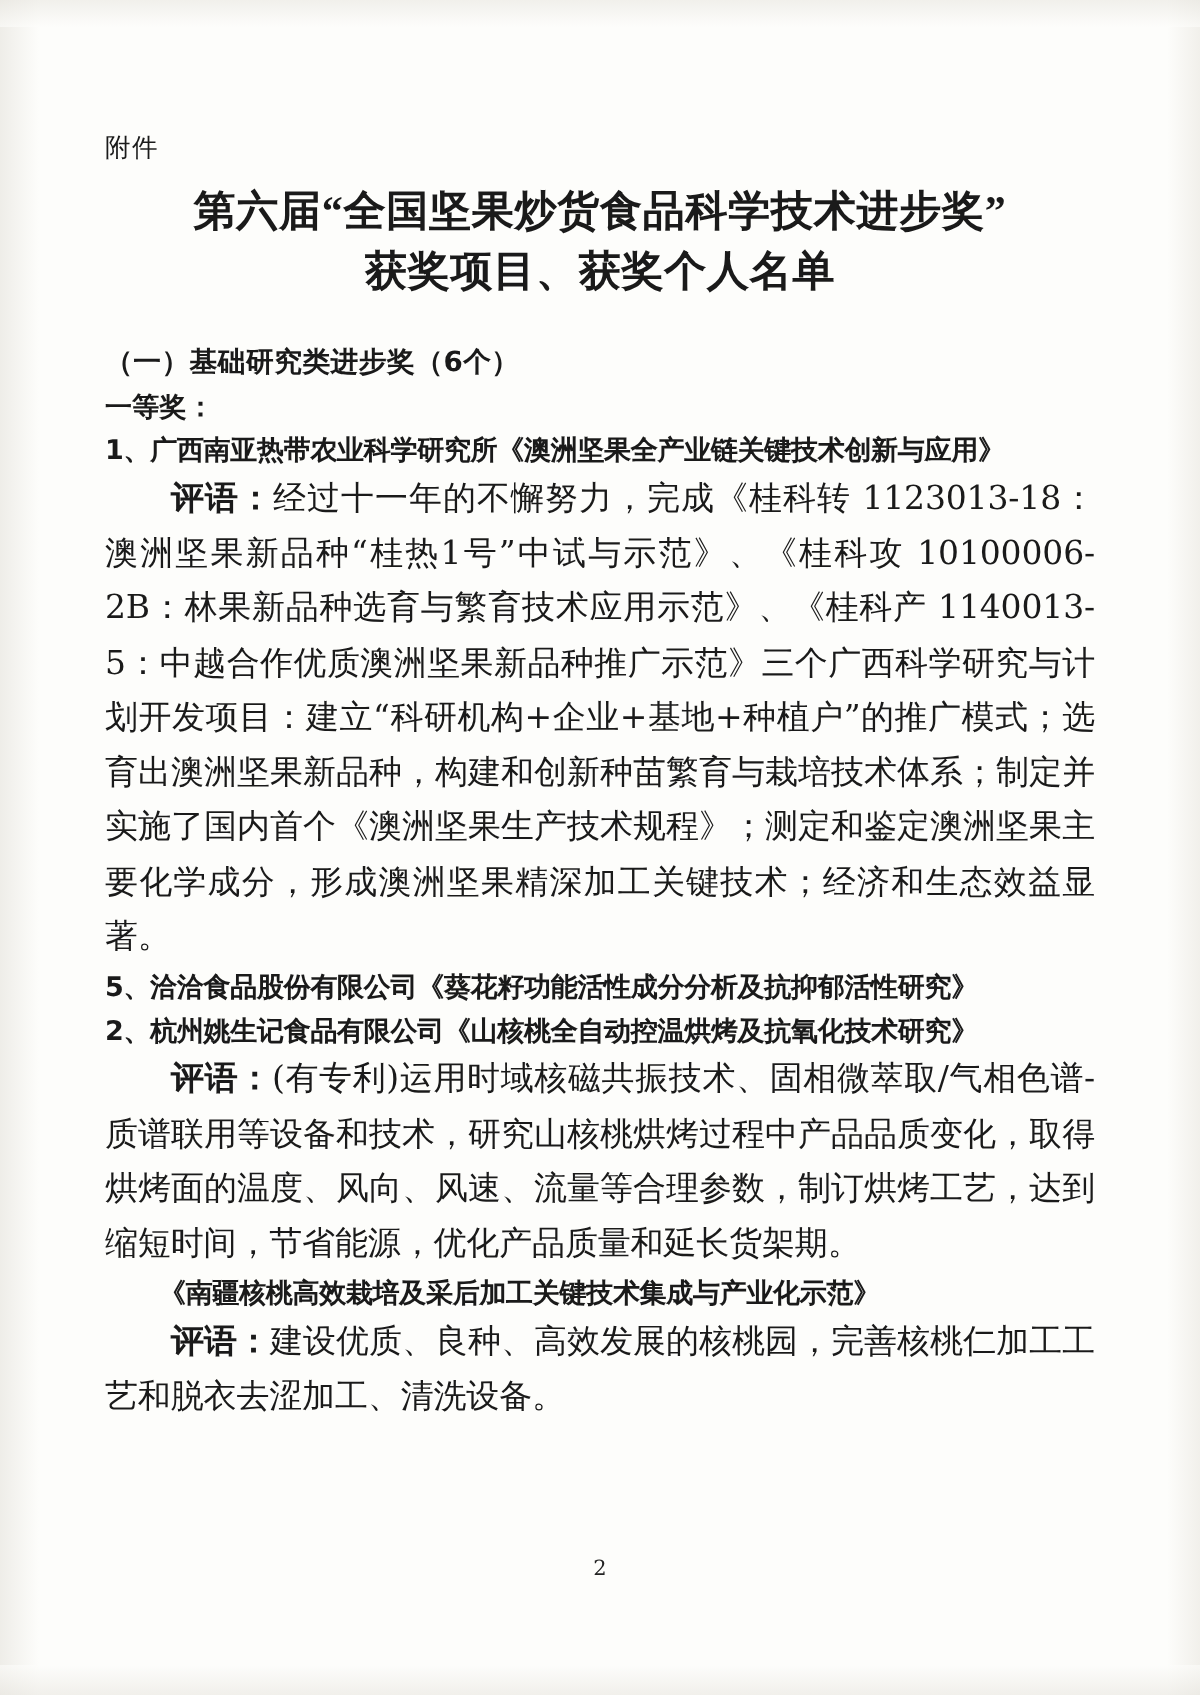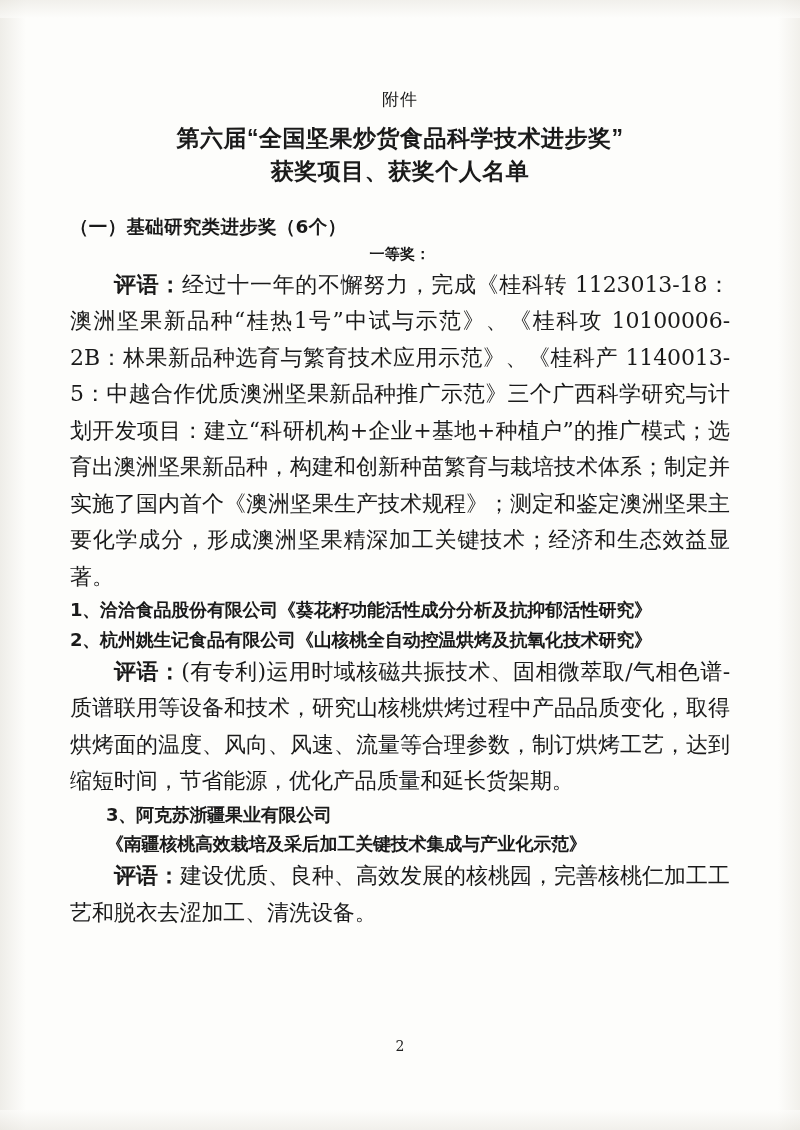--- a/index.html
+++ b/index.html
@@ -56,51 +56,49 @@
     left: 70px;
     top: 88px;
     width: 660px;
   }
 
   .attach-label {
     font-size: 17px;
     line-height: 1.4;
     letter-spacing: 1px;
     margin-bottom: 10px;
-    text-align: center;
   }
 
   .doc-title {
     text-align: center;
     font-weight: bold;
-    font-size: 23px;
+    font-size: 28px;
     line-height: 1.45;
     letter-spacing: 0.5px;
     margin: 4px 0 24px 0;
-    font-family: Liberation Sans, sans-serif;
+    font-family: Liberation Serif, serif;
   }
   .doc-title .line2 {
     display: block;
   }
 
   .sec-head {
     font-weight: bold;
     font-size: 18.5px;
     line-height: 1.62;
     letter-spacing: 0.3px;
     font-family: "DejaVu Sans", "Liberation Sans", sans-serif;
   }
 
   .award-line {
     font-weight: bold;
-    font-size: 15px;
+    font-size: 18px;
     line-height: 1.62;
     letter-spacing: 0.2px;
     font-family: "DejaVu Sans", "Liberation Sans", sans-serif;
-    text-align: center;
   }
 
   .entry {
     font-weight: bold;
     font-size: 18px;
     line-height: 1.62;
     letter-spacing: -0.2px;
     font-family: "DejaVu Sans", "Liberation Sans", sans-serif;
   }
   .entry.indent-title {
@@ -147,34 +145,34 @@
     <div class="doc-title">
       <span class="line1">第六届“全国坚果炒货食品科学技术进步奖”</span>
       <span class="line2">获奖项目、获奖个人名单</span>
     </div>
 
 
     <div class="sec-head">（一）基础研究类进步奖（6个）</div>
 
     <div class="award-line">一等奖：</div>
 
+    <div class="entry">1、广西南亚热带农业科学研究所《澳洲坚果全产业链关键技术创新与应用》</div>
 
     <div class="comment">
       <span class="lab">评语：</span><span>经过十一年的不懈努力，完成《桂科转 1123013-18：澳洲坚果新品种“桂热1号”中试与示范》、《桂科攻 10100006-2B：林果新品种选育与繁育技术应用示范》、《桂科产 1140013-5：中越合作优质澳洲坚果新品种推广示范》三个广西科学研究与计划开发项目：建立“科研机构+企业+基地+种植户”的推广模式；选育出澳洲坚果新品种，构建和创新种苗繁育与栽培技术体系；制定并实施了国内首个《澳洲坚果生产技术规程》；测定和鉴定澳洲坚果主要化学成分，形成澳洲坚果精深加工关键技术；经济和生态效益显著。</span>
     </div>
 
 
-    <div class="entry">1、洽洽食品股份有限公司《葵花籽功能活性成分分析及抗抑郁活性研究》</div>
+    <div class="entry">5、洽洽食品股份有限公司《葵花籽功能活性成分分析及抗抑郁活性研究》</div>
 
     <div class="entry">2、杭州姚生记食品有限公司《山核桃全自动控温烘烤及抗氧化技术研究》</div>
     <div class="comment">
       <span class="lab">评语：</span><span>(有专利)运用时域核磁共振技术、固相微萃取/气相色谱-质谱联用等设备和技术，研究山核桃烘烤过程中产品品质变化，取得烘烤面的温度、风向、风速、流量等合理参数，制订烘烤工艺，达到缩短时间，节省能源，优化产品质量和延长货架期。</span>
     </div>
 
-    <div class="entry indent-title">3、阿克苏浙疆果业有限公司</div>
     <div class="entry indent-title">《南疆核桃高效栽培及采后加工关键技术集成与产业化示范》</div>
     <div class="comment">
       <span class="lab">评语：</span><span>建设优质、良种、高效发展的核桃园，完善核桃仁加工工艺和脱衣去涩加工、清洗设备。</span>
     </div>
 
   </div>
 
   <div class="page-num">2</div>
 </div>
 

